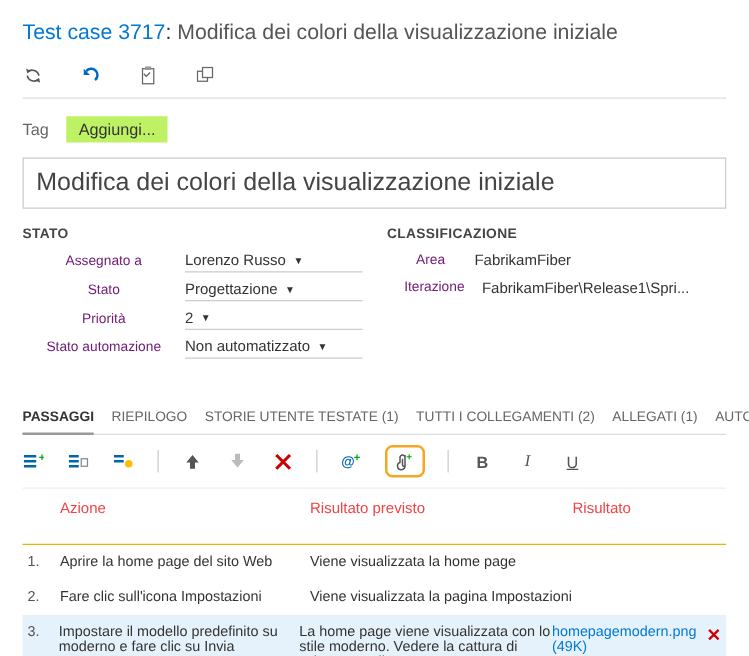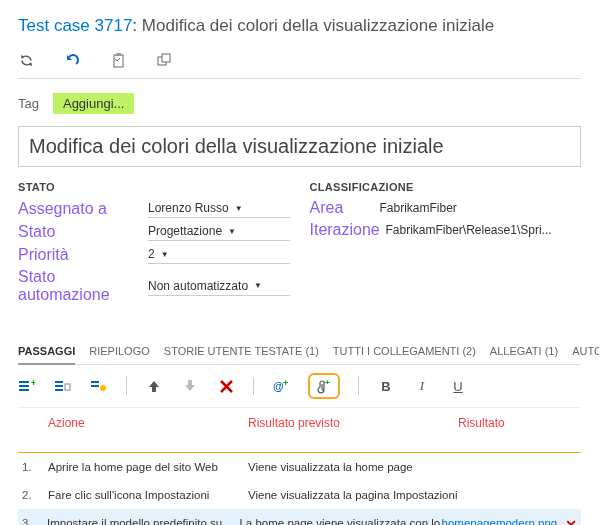--- a/index.html
+++ b/index.html
@@ -12,21 +12,21 @@
   .toolbar-top { display: flex; gap: 30px; padding: 4px 0 10px 0; border-bottom: 1px solid #ddd; margin-bottom: 14px; }
   .toolbar-top .ico { width: 16px; height: 16px; display: flex; align-items: center; justify-content: center; cursor: pointer; }
   .tag-row { display: flex; align-items: center; gap: 14px; margin-bottom: 12px; font-size: 13px; }
   .tag-label { color: #666; }
   .tag-add { background: #bef264; padding: 3px 10px; cursor: pointer; }
   .big-title { font-size: 20px; color: #444; border: 1px solid #ccc; padding: 8px 10px; margin-bottom: 14px; }
   .cols { display: flex; gap: 20px; margin-bottom: 10px; }
   .col { flex: 1; }
   .section-head { font-size: 11px; font-weight: bold; color: #444; margin-bottom: 6px; letter-spacing: 0.3px; }
   .field-row { display: flex; align-items: center; margin-bottom: 4px; }
-  .field-label { width: 130px; color: #8b5cf6; font-size: 16px; }
+  .field-label { width: 130px; color: #701a75; font-size: 11px; text-align: center; }
   .field-ctrl { flex: 1; display: flex; align-items: center; justify-content: flex-start; border-bottom: 1px solid #ccc; padding: 2px 0; font-size: 12px; color: #333; position: relative; }
   .caret { font-size: 8px; color: #333; margin-left: 6px; }
   .tabs { display: flex; gap: 14px; border-bottom: 1px solid #ddd; font-size: 11px; color: #666; }
   .tab { padding: 6px 0; cursor: pointer; white-space: nowrap; margin-top: 21px; }
   .tab.active { font-weight: bold; color: #333; border-bottom: 2px solid #999; margin-bottom: -1px; }
   .toolbar-steps { display: flex; align-items: center; gap: 18px; padding: 8px 0; border-bottom: 1px solid #eee; }
   .divider { width: 1px; height: 18px; background: #ccc; }
   .tbico { width: 18px; height: 18px; display: flex; align-items: center; justify-content: center; cursor: pointer; }
   .highlight-circle { border: 2px solid #f5a623; border-radius: 6px; padding: 2px 5px; }
   .steps-header { display: flex; padding: 8px 4px 22px 4px; color: #ef4444; font-size: 12px; border-bottom: 1px solid #eab308; }

